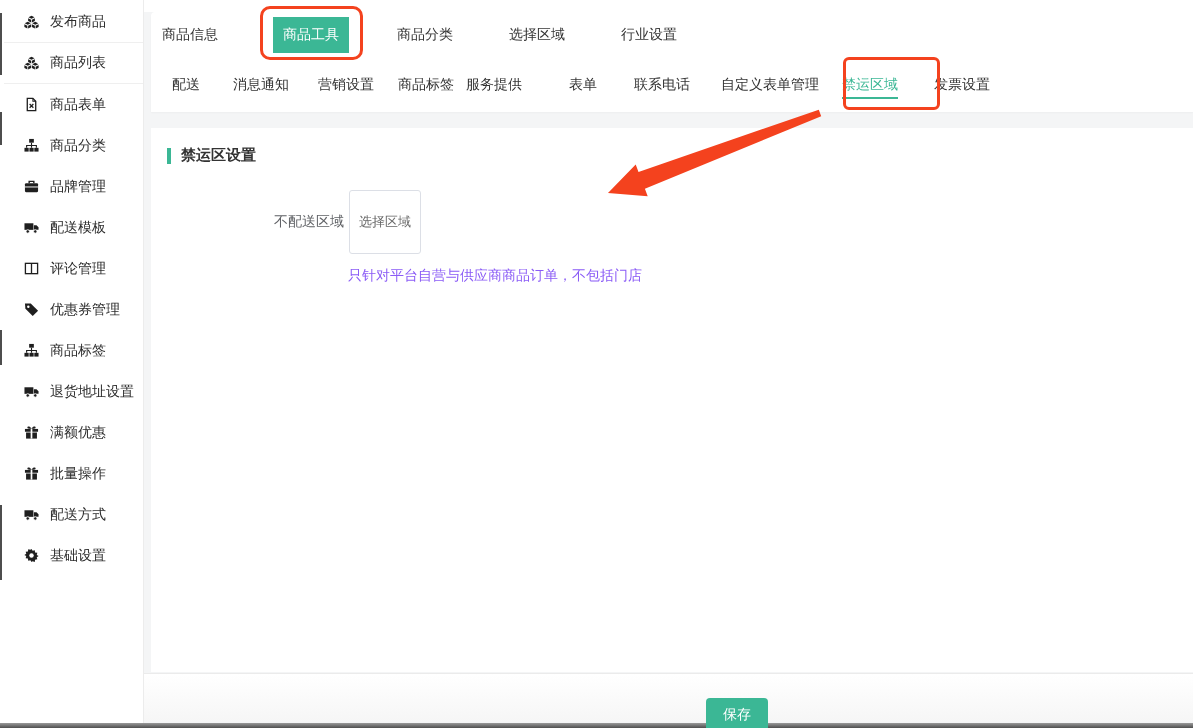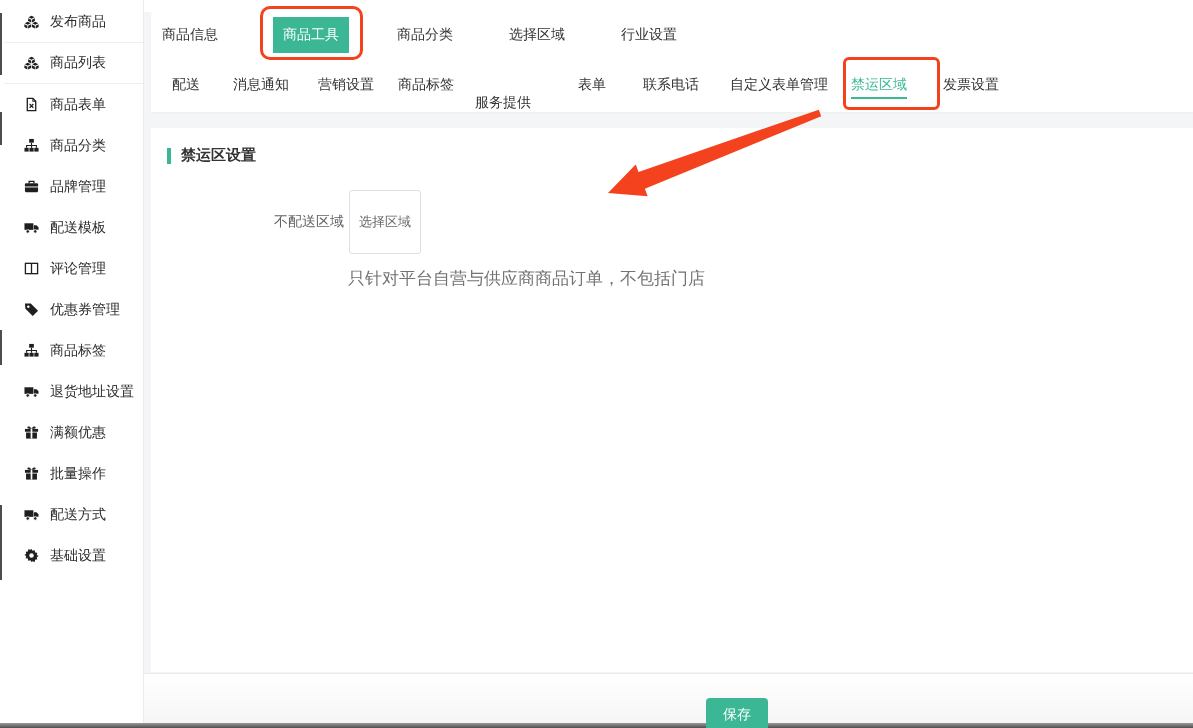--- a/index.html
+++ b/index.html
@@ -37,35 +37,35 @@
   .row1 div.tab:nth-of-type(5){margin-left:56px;}
 
   .row2{position:absolute;left:0;top:46px;right:0;height:54px;display:flex;align-items:center;font-size:14px;color:#333;}
   .row2 div.stab{position:relative;height:100%;display:flex;align-items:center;cursor:pointer;white-space:nowrap;}
   .row2 div.stab.active{color:var(--accent);}
   .row2 div.stab.active::after{content:"";position:absolute;left:0;right:0;bottom:13px;height:2px;background:var(--accent);}
   .row2 div.stab:nth-of-type(1){margin-left:21px;}
   .row2 div.stab:nth-of-type(2){margin-left:33px;}
   .row2 div.stab:nth-of-type(3){margin-left:29px;}
   .row2 div.stab:nth-of-type(4){margin-left:24px;}
-  .row2 div.stab:nth-of-type(5){margin-left:21px;align-items:flex-end;}
+  .row2 div.stab:nth-of-type(5){margin-left:12px;}
   .row2 div.stab:nth-of-type(6){margin-left:47px;}
   .row2 div.stab:nth-of-type(7){margin-left:37px;}
   .row2 div.stab:nth-of-type(8){margin-left:31px;}
   .row2 div.stab:nth-of-type(9){margin-left:23px;}
   .row2 div.stab:nth-of-type(10){margin-left:36px;}
 
   .card2{position:absolute;left:10px;top:128px;right:0;height:544px;background:#fff;}
   .sec{display:flex;align-items:center;gap:10px;padding:18px 0 0 16px;}
   .sec-bar{width:4px;height:16px;background:var(--accent);}
   .sec-title{font-size:15px;font-weight:bold;color:#333;}
   .form-row{display:flex;align-items:center;margin:25px 0 0 123px;}
   .form-label{font-size:14px;color:#606266;white-space:nowrap;}
   .select-btn{margin-left:5px;padding:22px 9px;font-size:13px;color:#666;border:1px solid #dcdfe6;border-radius:3px;background:#fff;cursor:pointer;white-space:nowrap;}
-  .helper{margin:13px 0 0 197px;font-size:17px;color:#737373;white-space:nowrap;}
+  .helper{margin:13px 0 0 197px;font-size:14px;color:#8b5cf6;white-space:nowrap;}
 
   .footer{position:absolute;left:0;top:673px;right:0;height:49px;background:linear-gradient(#ffffff,#f6f6f6);border-top:1px solid #ebebeb;}
   .save-btn{position:absolute;left:706px;top:698px;width:62px;height:34px;z-index:6;background:var(--accent);border:none;border-radius:4px;color:#fff;font-size:14px;display:flex;align-items:center;justify-content:center;cursor:pointer;font-family:inherit;}
   .bottombar{position:absolute;left:0;right:0;bottom:0;height:5px;background:linear-gradient(#9a9a9a,#4e4e4e);z-index:5;}
 
   
   .ann{z-index:10;pointer-events:none;}
   .ann-box1{position:absolute;left:260px;top:6px;width:103px;height:54px;border:3px solid var(--annotation);border-radius:10px;}
   .ann-box2{position:absolute;left:843px;top:57px;width:97px;height:53px;border:3px solid var(--annotation);border-radius:6px;}
   .ann-arrow{position:absolute;left:0;top:0;width:1193px;height:728px;}

